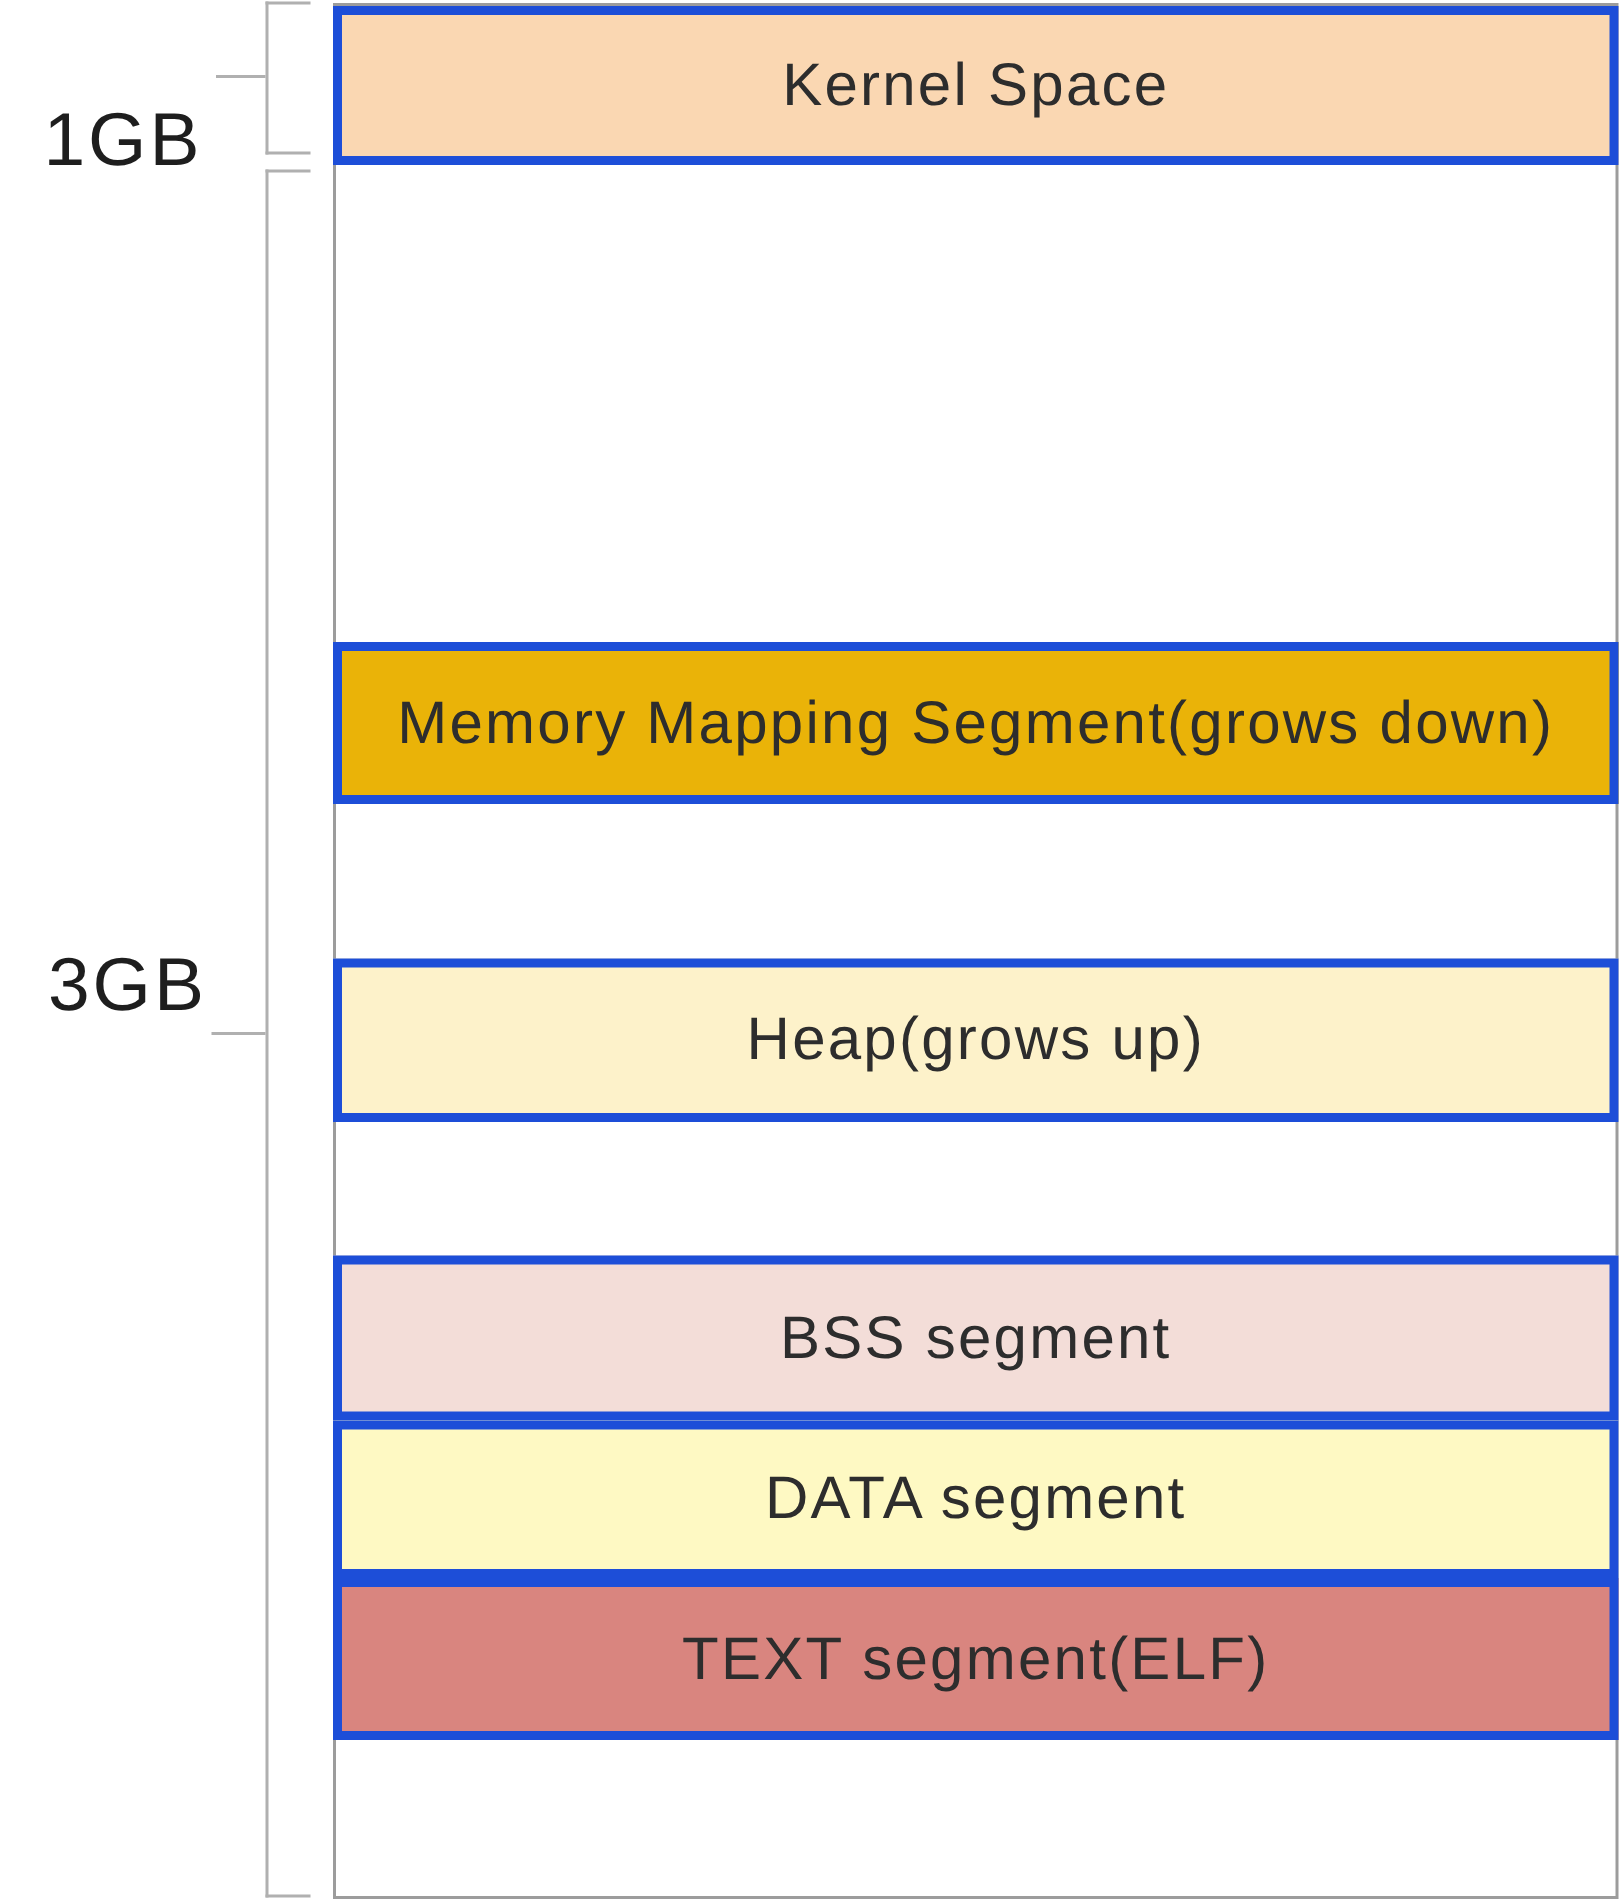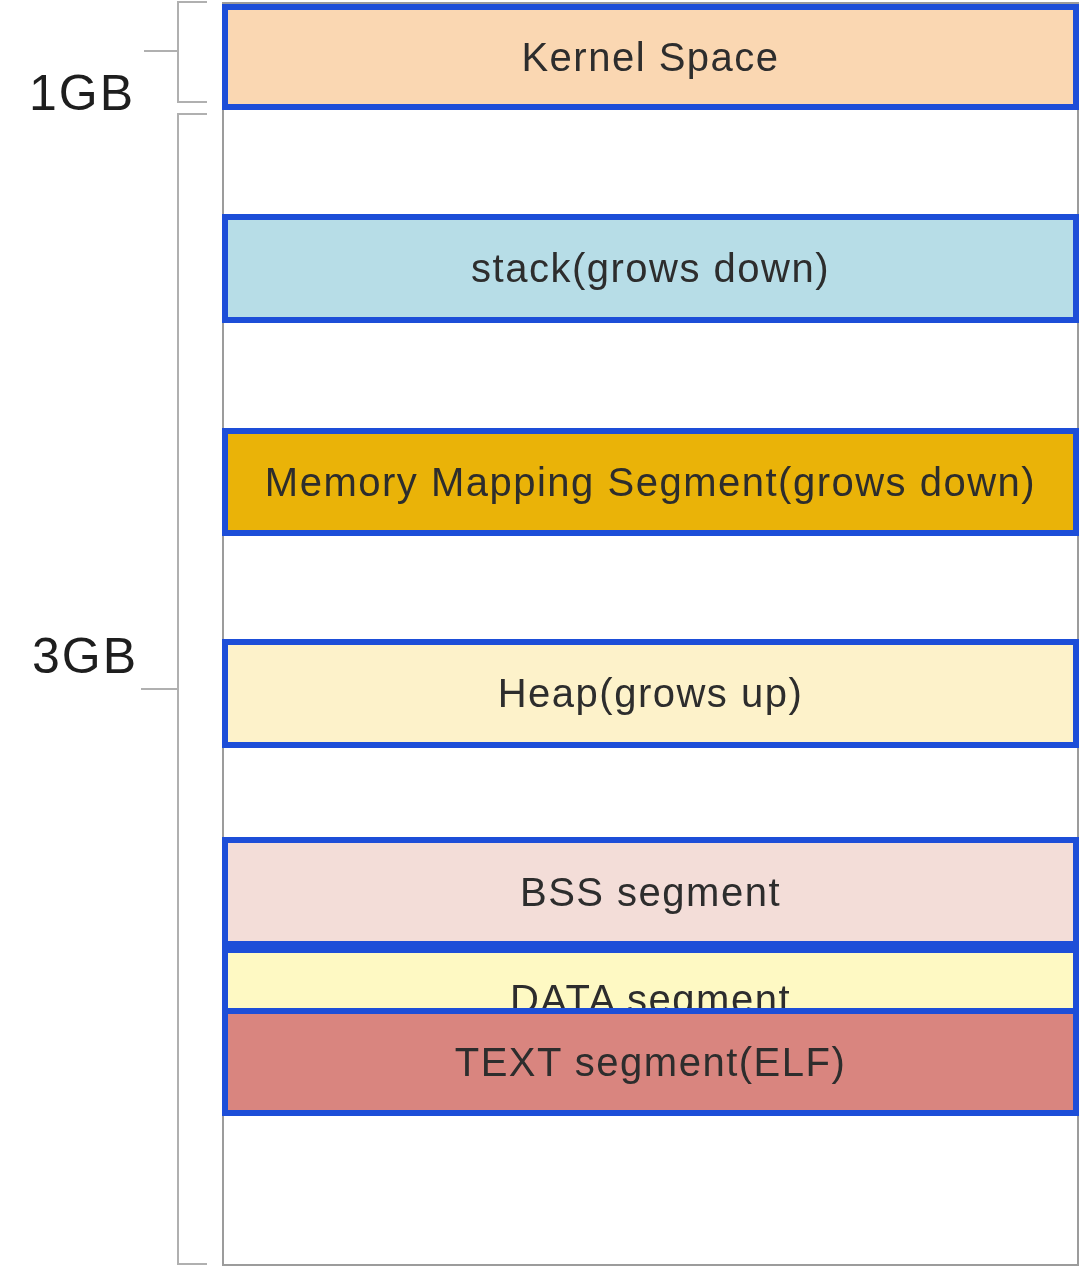--- a/index.html
+++ b/index.html
@@ -94,33 +94,30 @@
   <div class="tick tick-1"></div>
   <div class="tick tick-3"></div>
 
   <div class="bracket bracket-1gb"></div>
   <div class="bracket bracket-3gb"></div>
 
   <div class="column">
       <div class="band" style="top: 0px; height: 106px; background: rgb(250, 215, 178);">
         <span class="band-label">Kernel Space</span>
       </div>
-      <div class="band" style="top: 210px; height: 109px; background: rgb(183, 221, 231);">
-        <span class="band-label">stack(grows down)</span>
-      </div>
       <div class="band" style="top: 424px; height: 108px; background: #eab308;">
         <span class="band-label">Memory Mapping Segment(grows down)</span>
       </div>
       <div class="band" style="top: 635px; height: 109px; background: rgb(253, 242, 202); text-align: center;">
         <span class="band-label">Heap(grows up)</span>
       </div>
       <div class="band" style="top: 833px; height: 110px; background: rgb(243, 221, 216);">
         <span class="band-label">BSS segment</span>
       </div>
       <div class="band" style="top: 943px; height: 105px; background: #fef9c3;">
         <span class="band-label">DATA segment</span>
       </div>
-      <div class="band" style="top: 1004px; height: 108px; background: rgb(217, 133, 127);">
+      <div class="band" style="top: 1048px; height: 108px; background: rgb(217, 133, 127);">
         <span class="band-label">TEXT segment(ELF)</span>
       </div>
     </div>
 
 </div>
 
 </body></html>

